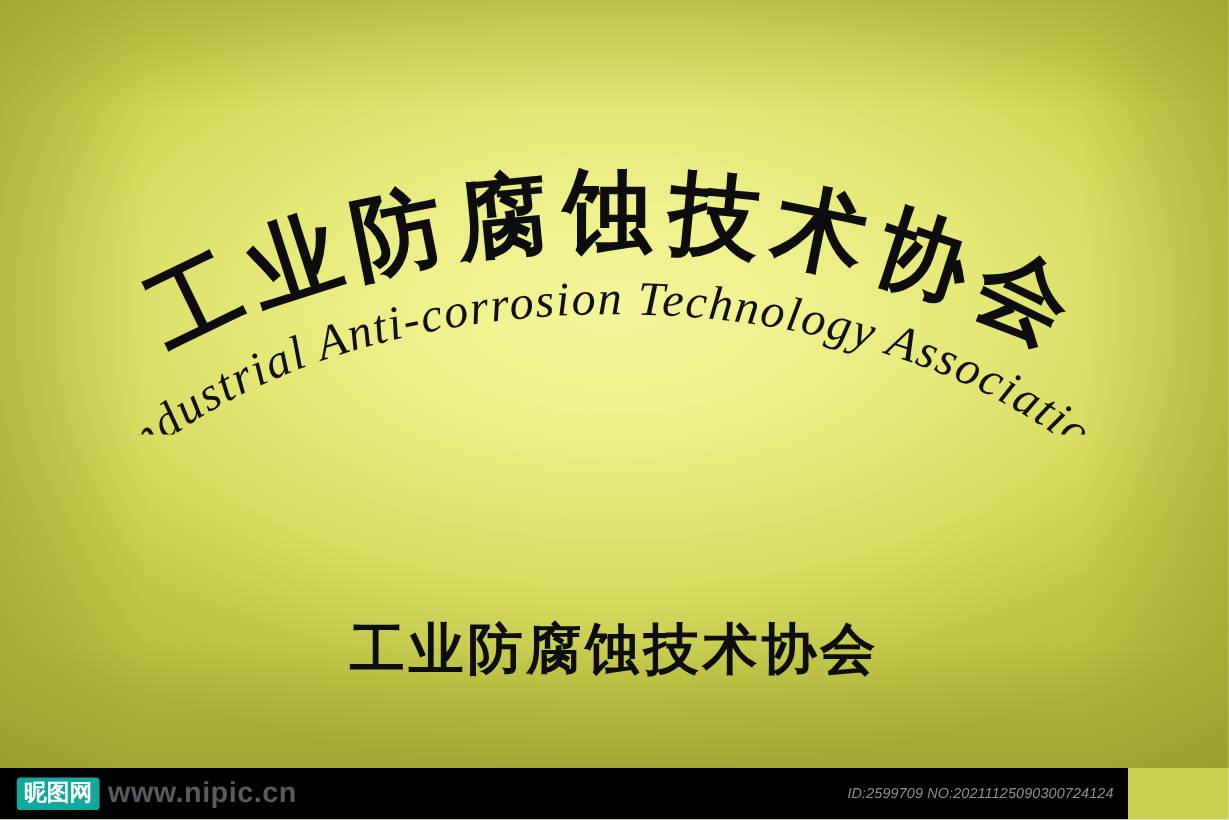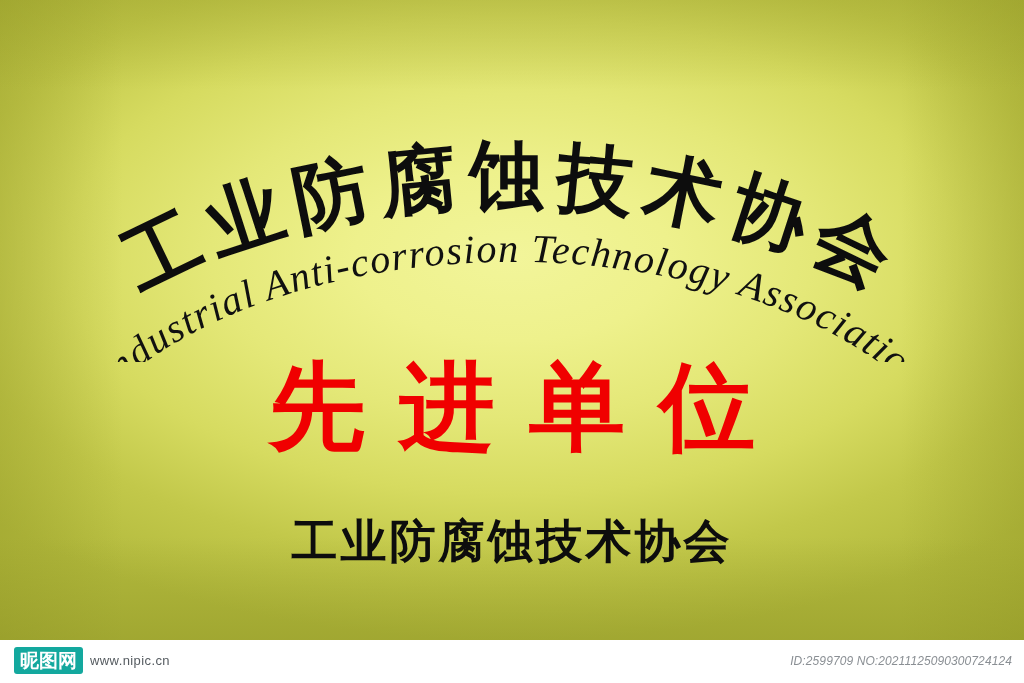--- a/index.html
+++ b/index.html
@@ -97,23 +97,23 @@
     color: #0d0d0d;
     letter-spacing: 3px;
     white-space: nowrap;
   }
 
   
   #footer {
     position: absolute;
     left: 0;
     top: 640px;
-    width: 1024px;
+    width: 940px;
     height: 43px;
-    background: #ffffff;
+    background: #000000;
   }
   #brand {
     position: absolute;
     left: 14px;
     top: 7px;
     display: flex;
     align-items: center;
     gap: 7px;
   }
   #brand-logo {
@@ -122,22 +122,22 @@
     font-weight: bold;
     color: #ffffff;
     background: #13a89e;
     padding: 2px 6px 3px 6px;
     border-radius: 3px;
     line-height: 22px;
     letter-spacing: 0px;
   }
   #brand-url {
     font-family: "Liberation Sans", sans-serif;
-    font-size: 13px;
-    font-weight: normal;
+    font-size: 24px;
+    font-weight: bold;
     color: #555b60;
     letter-spacing: 0.4px;
   }
   #footer-id {
     position: absolute;
     right: 12px;
     top: 14px;
     font-family: "Liberation Sans", sans-serif;
     font-size: 12px;
     color: #8a8f94;
@@ -161,21 +161,20 @@
       </defs>
       <text class="arc-cn">
         <textPath href="#arcPathCn" startOffset="50%" text-anchor="middle">工业防腐蚀技术协会</textPath>
       </text>
       <text class="arc-en">
         <textPath href="#arcPathEn" startOffset="50%" text-anchor="middle">Industrial Anti-corrosion Technology Association</textPath>
       </text>
     </svg>
   </div>
 
-  <div id="headline">先进单位</div>
 
   <div id="org-name">工业防腐蚀技术协会</div>
 
   <div id="footer">
     <div id="brand">
       <span id="brand-logo">昵图网</span>
       <span id="brand-url">www.nipic.cn</span>
     </div>
     <div id="footer-id">ID:2599709 NO:20211125090300724124</div>
   </div>

